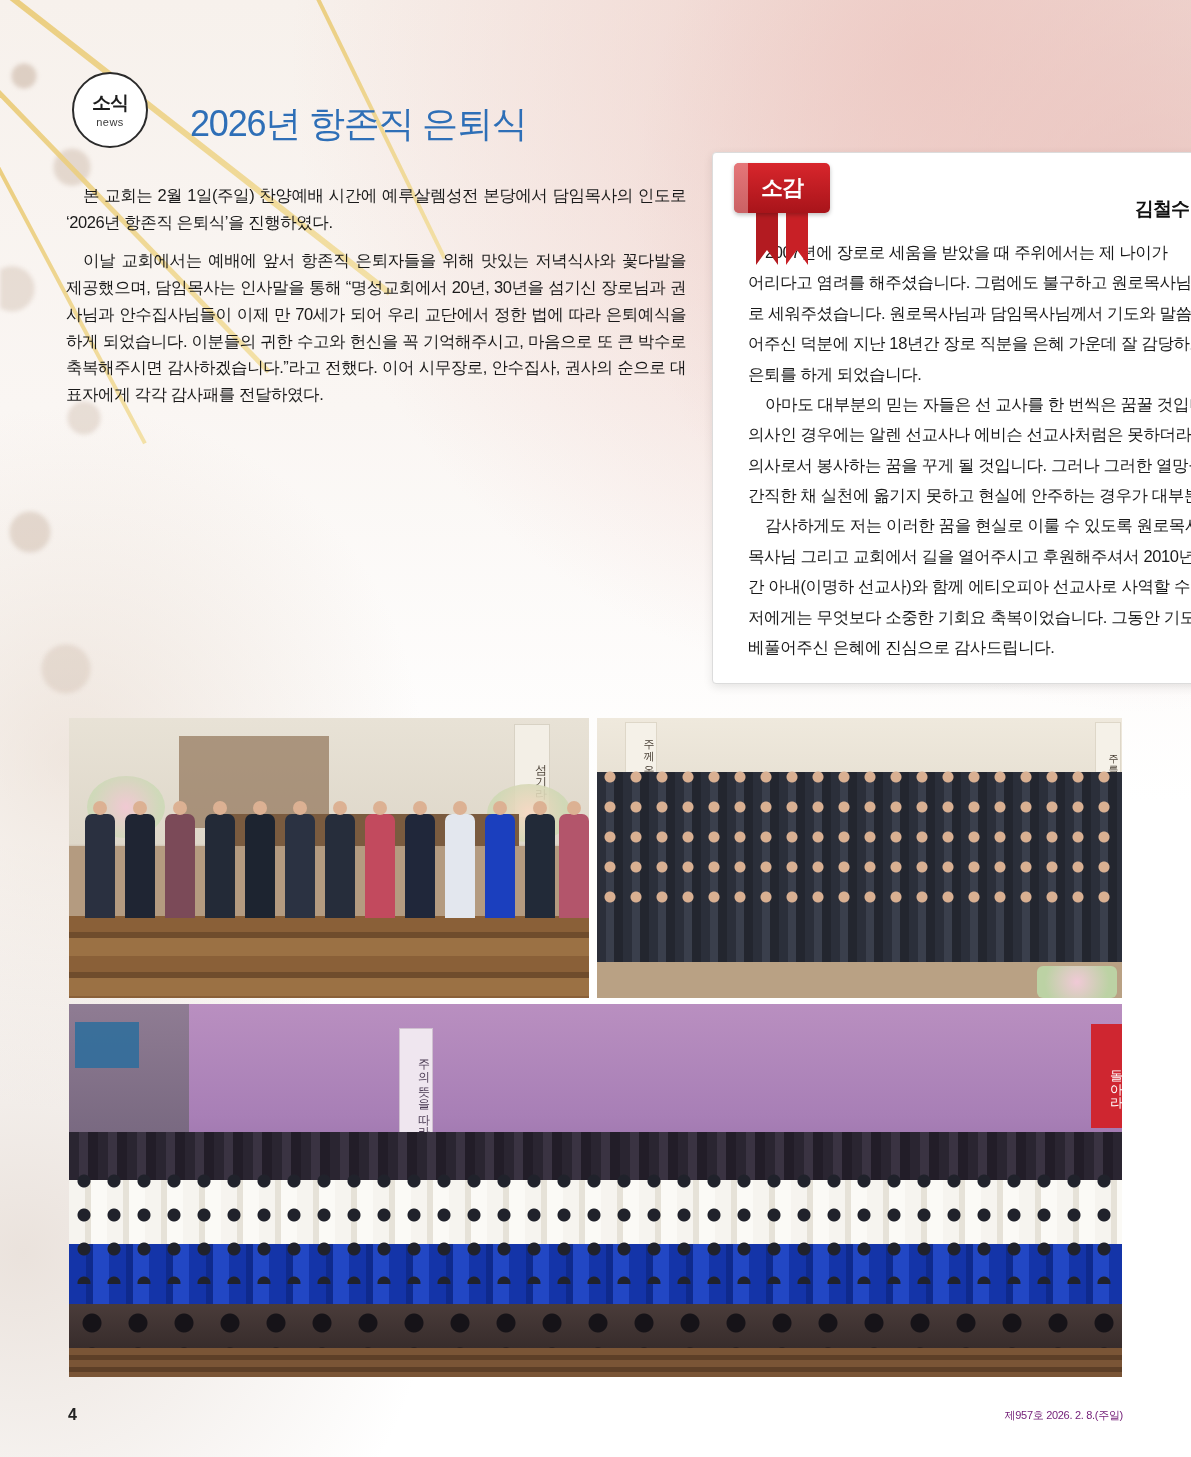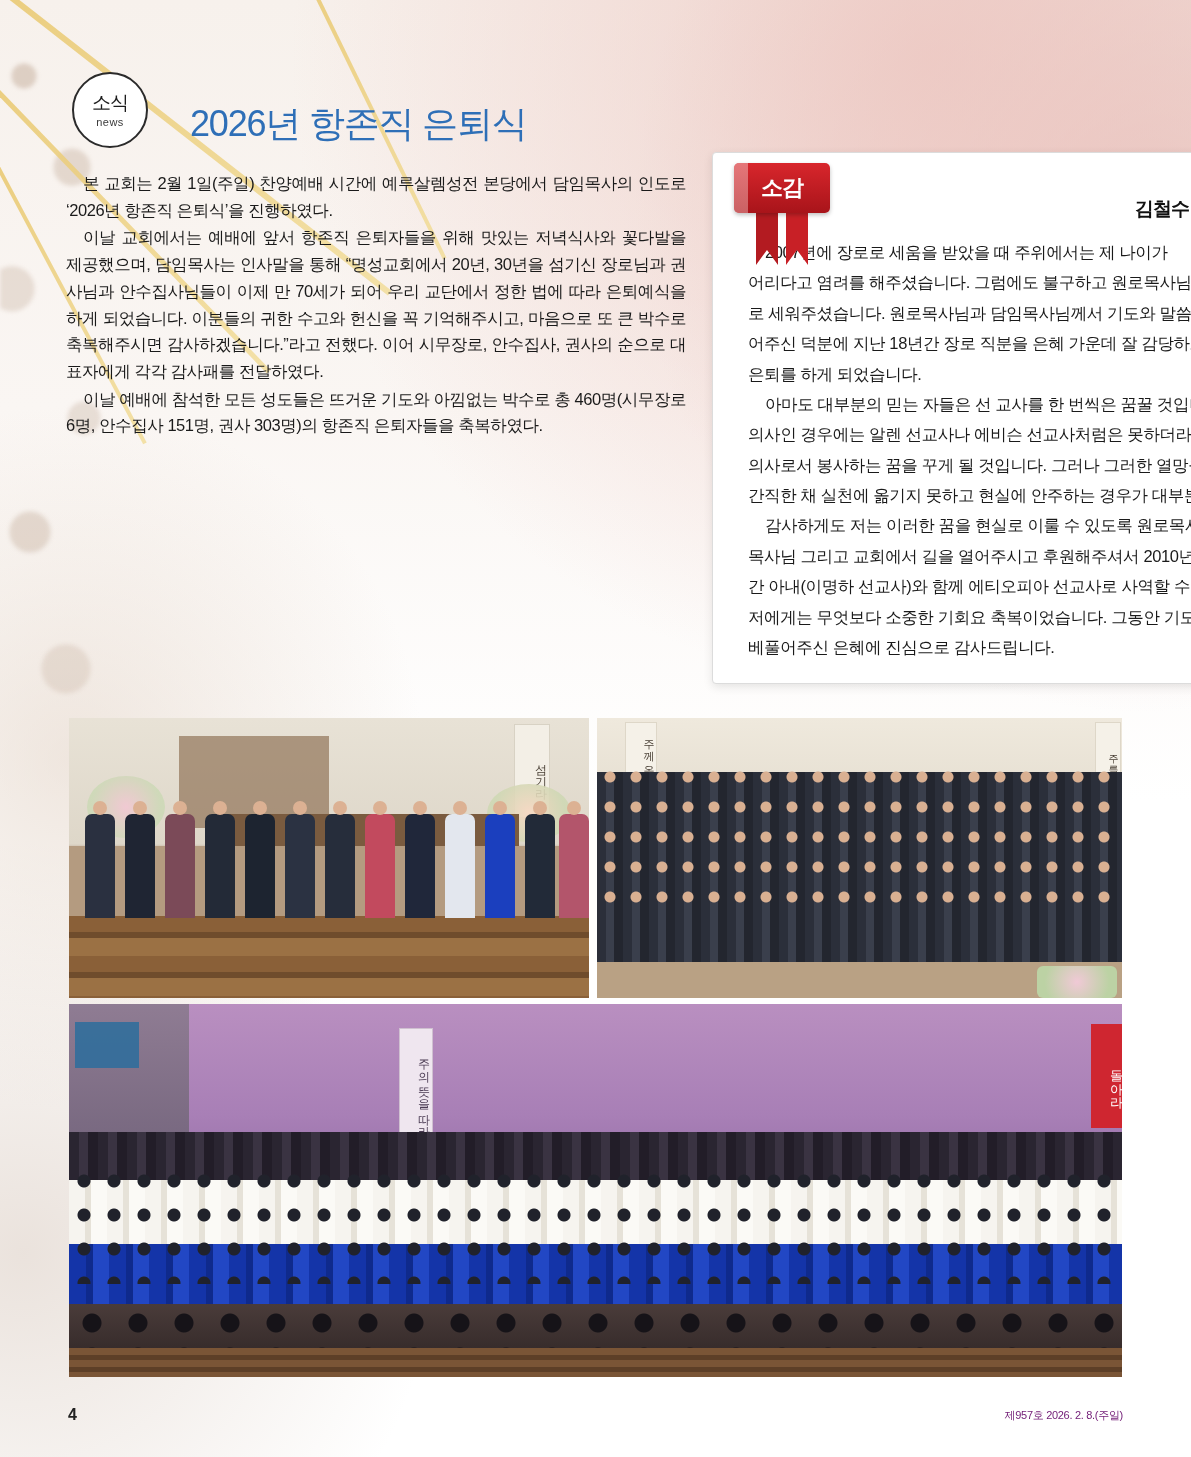--- a/index.html
+++ b/index.html
@@ -30,31 +30,31 @@
   .gold-line{position:absolute;z-index:1;background:linear-gradient(90deg,#e8c66a,#f2dd9a);opacity:.85;}
   .gl1{left:-20px;top:-30px;width:520px;height:6px;transform:rotate(38deg);transform-origin:left center;}
   .gl2{left:-30px;top:60px;width:430px;height:5px;transform:rotate(46deg);transform-origin:left center;}
   .gl3{left:300px;top:-40px;width:330px;height:4px;transform:rotate(64deg);transform-origin:left center;}
   .gl4{left:-10px;top:150px;width:330px;height:4px;transform:rotate(62deg);transform-origin:left center;}
 
   
   .news-badge{position:absolute;left:72px;top:72px;width:72px;height:72px;border-radius:50%;
     background:#ffffff;border:2px solid #2b2b2b;z-index:4;display:flex;flex-direction:column;
     align-items:center;justify-content:center;line-height:1;}
-  .news-badge .k{font-size:19px;font-weight:400;color:#1d1d1d;letter-spacing:-1px;}
+  .news-badge .k{font-size:19px;font-weight:700;color:#1d1d1d;letter-spacing:-1px;}
   .news-badge .e{font-size:11px;color:#3a3a3a;margin-top:5px;letter-spacing:.5px;}
 
   
   .title{position:absolute;left:190px;top:100px;z-index:4;font-size:36px;font-weight:400;
     color:#2e6fb7;letter-spacing:-1.2px;}
 
   
   .article{position:absolute;left:66px;top:170px;width:620px;z-index:4;
     font-size:16.5px;line-height:1.62;color:#1a1a1a;text-align:justify;letter-spacing:-.45px;}
-  .article p{margin:0 0 1px 0;text-indent:17px;}
+  .article p{margin:12px 0 1px 0;text-indent:17px;}
 
   
   .card{position:absolute;left:712px;top:152px;width:520px;height:530px;z-index:3;
     background:#ffffff;border:1px solid #dcdcdc;border-radius:4px;
     box-shadow:0 3px 10px rgba(0,0,0,.10);}
   .card-inner{position:absolute;left:730px;top:168px;width:500px;height:498px;z-index:4;
     padding:16px 18px 0 18px;box-sizing:border-box;}
   .ribbon{position:absolute;left:734px;top:163px;width:104px;height:110px;z-index:6;}
   .ribbon .seal{position:absolute;left:0;top:0;width:96px;height:50px;border-radius:5px;
     background:linear-gradient(180deg,#d8262c,#a8141a);display:flex;align-items:center;
@@ -151,21 +151,20 @@
 <div class="news-badge">
   <span class="k">소식</span>
   <span class="e">news</span>
 </div>
 
 <div class="title">2026년 항존직 은퇴식</div>
 
 <div class="article">
   <p>본 교회는 2월 1일(주일) 찬양예배 시간에 예루살렘성전 본당에서 담임목사의 인도로 ‘2026년 항존직 은퇴식’을 진행하였다.</p>
   <p>이날 교회에서는 예배에 앞서 항존직 은퇴자들을 위해 맛있는 저녁식사와 꽃다발을 제공했으며, 담임목사는 인사말을 통해 “명성교회에서 20년, 30년을 섬기신 장로님과 권사님과 안수집사님들이 이제 만 70세가 되어 우리 교단에서 정한 법에 따라 은퇴예식을 하게 되었습니다. 이분들의 귀한 수고와 헌신을 꼭 기억해주시고, 마음으로 또 큰 박수로 축복해주시면 감사하겠습니다.”라고 전했다. 이어 시무장로, 안수집사, 권사의 순으로 대표자에게 각각 감사패를 전달하였다.</p>
-  <p>이날 예배에 참석한 모든 성도들은 뜨거운 기도와 아낌없는 박수로 총 460명(시무장로 6명, 안수집사 151명, 권사 303명)의 항존직 은퇴자들을 축복하였다.</p>
 </div>
 
 <div class="card"></div>
 <div class="card-inner">
   <div class="author">김철수 은</div>
   <div class="testimony">
     <p>2007년에 장로로 세움을 받았을 때 주위에서는 제 나이가</p>
     <p style="text-indent:0">어리다고 염려를 해주셨습니다. 그럼에도 불구하고 원로목사님께</p>
     <p style="text-indent:0">로 세워주셨습니다. 원로목사님과 담임목사님께서 기도와 말씀으</p>
     <p style="text-indent:0">어주신 덕분에 지난 18년간 장로 직분을 은혜 가운데 잘 감당하고</p>

